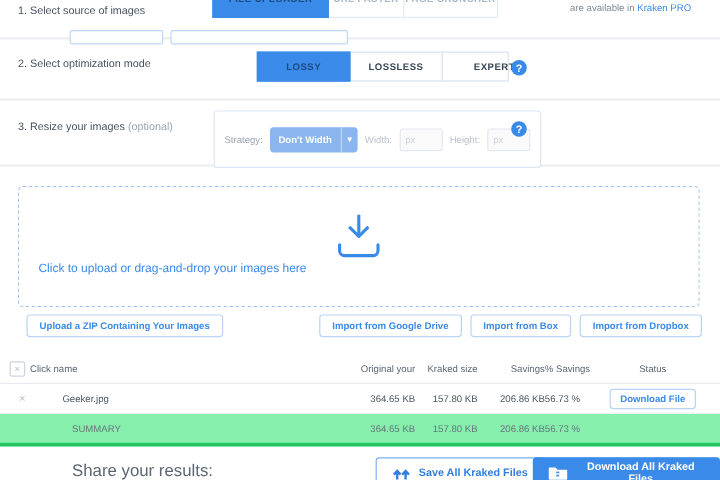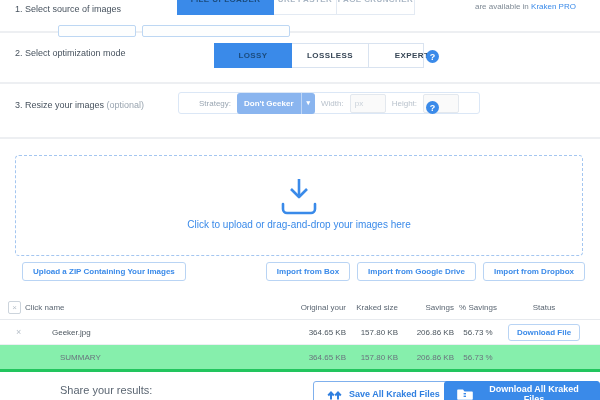--- a/index.html
+++ b/index.html
@@ -26,23 +26,23 @@
   .help {
     position:absolute; width:13px; height:13px; border-radius:50%;
     background:#3a8ae9; color:#fff; font-size:9px; font-weight:bold;
     display:flex; align-items:center; justify-content:center; cursor:pointer;
   }
   .note { position:absolute; font-size:8px; color:#7e8994; }
   .link { color:#3a8ae9; cursor:pointer; text-decoration:none; }
 
   
   .resize-group {
-    position:absolute; left:178px; top:8px; height:22px;
+    position:absolute; left:178px; top:8px; height:48px;
     border:1px solid #dbe7f6; border-radius:3px;
-    display:inline-flex; align-items:center; padding:0 20px; gap:6px;
+    display:inline-flex; align-items:center; padding:0 8px; gap:6px;
     font-size:8px; box-sizing:border-box; background:#fff;
   }
   .rg-label { color:#9aa6b2; }
   .rg-label.dim { color:#b9c2cc; }
   .dropdown {
     display:flex; align-items:stretch; height:21px; border-radius:3px;
     background:#8ab5ef; color:#fff; font-size:8px; font-weight:bold; cursor:pointer;
   }
   .dropdown .dd-val { display:flex; align-items:center; padding:0 7px; }
   .dropdown .dd-caret {
@@ -56,21 +56,21 @@
   }
   .dim-input::placeholder { color:#c9d1d9; }
 
   
   .dropzone {
     position:absolute; left:15px; top:155px; width:568px; height:101px;
     border:1px dashed #a4c6f0; border-radius:4px; box-sizing:border-box; cursor:pointer;
   }
   .dz-icon { position:absolute; left:50%; transform:translateX(-50%); top:22px; }
   .dz-text {
-    position:absolute; left:0; top:63px; width:100%; text-align:center;
+    position:absolute; left:16px; top:63px; width:100%; 
     font-size:10px; color:#3a8ae9;
   }
 
   .btn-outline {
     display:inline-flex; align-items:center; justify-content:center;
     border:1px solid #b9d4f4; border-radius:3px; background:#fff;
     color:#3a8ae9; font-size:8px; font-weight:bold; cursor:pointer;
     height:19px; padding:0 10px; box-sizing:border-box;
     font-family:"Liberation Sans", sans-serif;
   }
@@ -93,27 +93,27 @@
     color:#b6bfc8; font-size:8px; cursor:pointer;
   }
   .row-x { margin-left:8px; color:#b6bfc8; font-size:9px; cursor:pointer; }
   .c-name { flex:1; min-width:0; }
   .t-head .c-name { padding-left:1px; }
   .t-data .c-name, .t-summary .c-name { padding-left:28px; }
   .t-summary .c-name { padding-left:36px; }
   .c-orig { width:46px; text-align:right; flex:none; }
   .c-kraked { width:52px; text-align:right; flex:none; }
   .c-sav { width:56px; text-align:right; flex:none; }
-  .c-pct { width:48px; text-align:center; flex:none; }
+  .c-pct { width:48px; text-align:left; flex:none; }
   .c-status { width:84px; flex:none; display:flex; justify-content:center; text-align:center; }
   .dl-btn { height:17px; padding:0 8px; }
 
   
   .footer { position:absolute; left:0; top:372px; width:600px; height:28px; }
-  .share-label { position:absolute; left:60px; top:12px; font-size:11px; color:#5b6672; }
+  .share-label { position:absolute; left:60px; top:12px; font-size:14px; color:#5b6672; }
   .share-box { position:absolute; top:25px; height:12px; border:1px solid #bdd7f3; border-radius:2px; background:#fdfefe; box-sizing:border-box; cursor:pointer; }
   .share-box.b1 { left:58px; width:78px; }
   .share-box.b2 { left:142px; width:148px; }
   .save-btn {
     position:absolute; left:313px; top:381px; height:26px;
     display:flex; align-items:center; gap:7px; padding:0 13px;
     border:1px solid #7fb0ed; border-radius:3px; background:#fff;
     color:#2f7fe0; font-size:9px; font-weight:bold; cursor:pointer; box-sizing:border-box;
   }
   .dlall-btn {
@@ -152,21 +152,21 @@
   </div>
 
   <div class="step" style="top:84px; height:53px;">
     <div class="step-label" style="top:16px;">
       <span>3. Resize your images</span>
       <span class="opt">(optional)</span>
     </div>
     <div class="resize-group">
       <span class="rg-label">Strategy:</span>
       <span class="dropdown">
-        <span class="dd-val">Don't Geeker</span>
+        <span class="dd-val">Don't Width</span>
         <span class="dd-caret">▾</span>
       </span>
       <span class="rg-label dim">Width:</span>
       <input class="dim-input" disabled="" placeholder="px" style="">
       <span class="rg-label dim">Height:</span>
       <input class="dim-input" disabled="" placeholder="px" style="">
     </div>
     <div class="help" style="left:426px; top:17px;">?</div>
   </div>
 
@@ -176,22 +176,22 @@
         <path d="M23 1 v16" stroke="#3a8ae9" stroke-width="2.6" fill="none"></path>
         <path d="M15 11 L23 19 L31 11" stroke="#3a8ae9" stroke-width="2.6" fill="none" stroke-linejoin="round"></path>
         <path d="M7 26 v5 a4 4 0 0 0 4 4 h24 a4 4 0 0 0 4 -4 v-5" stroke="#3a8ae9" stroke-width="2.6" fill="none" stroke-linecap="round"></path>
       </svg>
     </div>
     <div class="dz-text">Click to upload or drag-and-drop your images here</div>
   </div>
 
   <button class="btn-outline zip-btn">Upload a ZIP Containing Your Images</button>
   <div class="import-group">
+    <button class="btn-outline">Import from Google Drive</button>
     <button class="btn-outline">Import from Box</button>
-    <button class="btn-outline">Import from Google Drive</button>
     <button class="btn-outline">Import from Dropbox</button>
   </div>
 
   <div class="table">
     <div class="t-row t-head">
       <span class="c-x">
         <span class="x-box">×</span>
       </span>
       <span class="c-name">Click name</span>
       <span class="c-orig">Original your</span>

